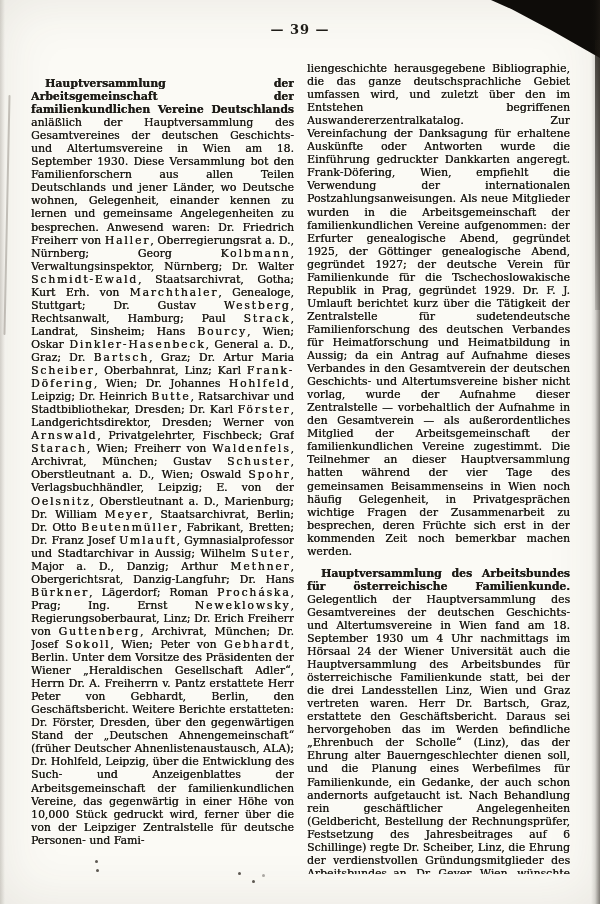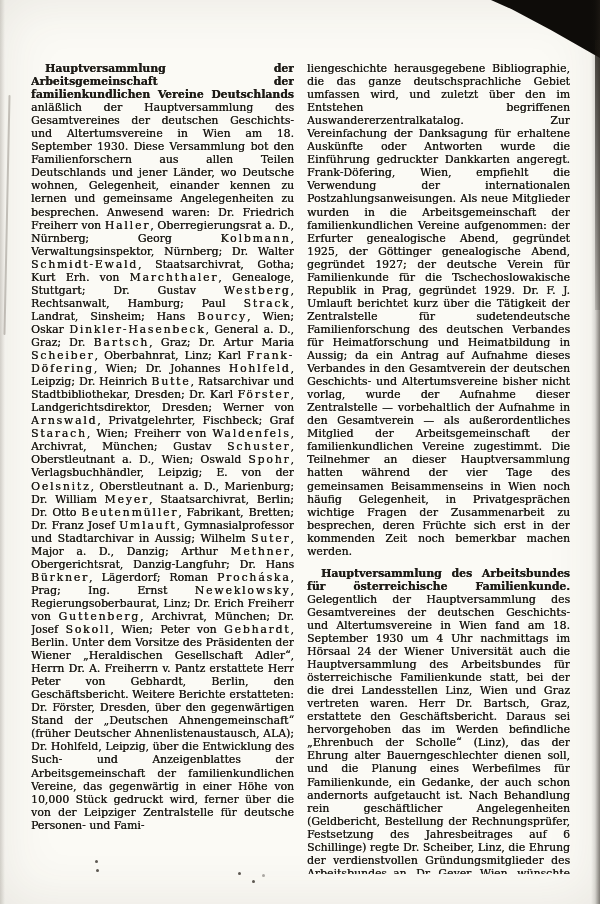--- a/index.html
+++ b/index.html
@@ -22,21 +22,21 @@
     width:540px;height:812px;
     display:flex;gap:13px;
   }
   .col{
     width:263px;height:812px;overflow:hidden;
     text-align:justify;
     font-size:10.9px;line-height:13.05px;
     text-shadow:0.25px 0 0 currentColor; 
   }
   .para{margin:0;}
-  .para.indent{text-indent:14px;}
+  .para.indent{text-indent:14px;margin-top:15px;}
   .para + .para{margin-top:9px;}
   .lead{font-weight:bold;}
   .spaced{letter-spacing:1.8px;}
   
   .artifact{position:absolute;pointer-events:none;}
   #corner-blob{
     top:0;right:0;width:116px;height:58px;
     background:#0e0c09;
     clip-path:polygon(6% 0,100% 0,100% 100%,58% 52%,24% 16%,6% 0);
   }
@@ -58,20 +58,21 @@
     border-radius:2px;
     transform:rotate(1.2deg);
   }
   .speck{width:3px;height:3px;border-radius:50%;background:rgba(40,35,28,0.75);}
 </style>
 </head>
 <body>
 
 <div id="page">
 
+  <div id="page-number">— 39 —</div>
 
   <div id="columns">
     <div class="col">
         <p class="para indent"><span class="lead">Hauptversammlung der Arbeitsgemeinschaft der familienkundlichen Vereine Deutschlands</span><span class=""> anläßlich der Hauptversammlung des Gesamtvereines der deutschen Geschichts- und Altertumsvereine in Wien am 18. September 1930. Diese Versammlung bot den Familienforschern aus allen Teilen Deutschlands und jener Länder, wo Deutsche wohnen, Gelegenheit, einander kennen zu lernen und gemeinsame Angelegenheiten zu besprechen. Anwesend waren: Dr. Friedrich Freiherr von </span><span class="spaced">Haller</span><span class="">, Oberregierungsrat a. D., Nürnberg; Georg </span><span class="spaced">Kolbmann</span><span class="">, Verwaltungsinspektor, Nürnberg; Dr. Walter </span><span class="spaced">Schmidt-Ewald</span><span class="">, Staatsarchivrat, Gotha; Kurt Erh. von </span><span class="spaced">Marchthaler</span><span class="">, Genealoge, Stuttgart; Dr. Gustav </span><span class="spaced">Westberg</span><span class="">, Rechtsanwalt, Hamburg; Paul </span><span class="spaced">Strack</span><span class="">, Landrat, Sinsheim; Hans </span><span class="spaced">Bourcy</span><span class="">, Wien; Oskar </span><span class="spaced">Dinkler-Hasenbeck</span><span class="">, General a. D., Graz; Dr. </span><span class="spaced">Bartsch</span><span class="">, Graz; Dr. Artur Maria </span><span class="spaced">Scheiber</span><span class="">, Oberbahnrat, Linz; Karl </span><span class="spaced">Frank-Döfering</span><span class="">, Wien; Dr. Johannes </span><span class="spaced">Hohlfeld</span><span class="">, Leipzig; Dr. Heinrich </span><span class="spaced">Butte</span><span class="">, Ratsarchivar und Stadtbibliothekar, Dresden; Dr. Karl </span><span class="spaced">Förster</span><span class="">, Landgerichtsdirektor, Dresden; Werner von </span><span class="spaced">Arnswald</span><span class="">, Privatgelehrter, Fischbeck; Graf </span><span class="spaced">Starach</span><span class="">, Wien; Freiherr von </span><span class="spaced">Waldenfels</span><span class="">, Archivrat, München; Gustav </span><span class="spaced">Schuster</span><span class="">, Oberstleutnant a. D., Wien; Oswald </span><span class="spaced">Spohr</span><span class="">, Verlagsbuchhändler, Leipzig; E. von der </span><span class="spaced">Oelsnitz</span><span class="">, Oberstleutnant a. D., Marienburg; Dr. William </span><span class="spaced">Meyer</span><span class="">, Staatsarchivrat, Berlin; Dr. Otto </span><span class="spaced">Beutenmüller</span><span class="">, Fabrikant, Bretten; Dr. Franz Josef </span><span class="spaced">Umlauft</span><span class="">, Gymnasialprofessor und Stadtarchivar in Aussig; Wilhelm </span><span class="spaced">Suter</span><span class="">, Major a. D., Danzig; Arthur </span><span class="spaced">Methner</span><span class="">, Obergerichtsrat, Danzig-Langfuhr; Dr. Hans </span><span class="spaced">Bürkner</span><span class="">, Lägerdorf; Roman </span><span class="spaced">Procháska</span><span class="">, Prag; Ing. Ernst </span><span class="spaced">Neweklowsky</span><span class="">, Regierungsoberbaurat, Linz; Dr. Erich Freiherr von </span><span class="spaced">Guttenberg</span><span class="">, Archivrat, München; Dr. Josef </span><span class="spaced">Sokoll</span><span class="">, Wien; Peter von </span><span class="spaced">Gebhardt</span><span class="">, Berlin. Unter dem Vorsitze des Präsidenten der Wiener „Heraldischen Gesellschaft Adler“, Herrn Dr. A. Freiherrn v. Pantz erstattete Herr Peter von Gebhardt, Berlin, den Geschäftsbericht. Weitere Berichte erstatteten: Dr. Förster, Dresden, über den gegenwärtigen Stand der „Deutschen Ahnengemeinschaft“ (früher Deutscher Ahnenlistenaustausch, ALA); Dr. Hohlfeld, Leipzig, über die Entwicklung des Such- und Anzeigenblattes der Arbeitsgemeinschaft der familienkundlichen Vereine, das gegenwärtig in einer Höhe von 10,000 Stück gedruckt wird, ferner über die von der Leipziger Zentralstelle für deutsche Personen- und Fami-</span></p>
       </div>
     <div class="col">
         <p class="para"><span class="">liengeschichte herausgegebene Bibliographie, die das ganze deutschsprachliche Gebiet umfassen wird, und zuletzt über den im Entstehen begriffenen Auswandererzentralkatalog. Zur Vereinfachung der Danksagung für erhaltene Auskünfte oder Antworten wurde die Einführung gedruckter Dankkarten angeregt. Frank-Döfering, Wien, empfiehlt die Verwendung der internationalen Postzahlungsanweisungen. Als neue Mitglieder wurden in die Arbeitsgemeinschaft der familienkundlichen Vereine aufgenommen: der Erfurter genealogische Abend, gegründet 1925, der Göttinger genealogische Abend, gegründet 1927; der deutsche Verein für Familienkunde für die Tschechoslowakische Republik in Prag, gegründet 1929. Dr. F. J. Umlauft berichtet kurz über die Tätigkeit der Zentralstelle für sudetendeutsche Familienforschung des deutschen Verbandes für Heimatforschung und Heimatbildung in Aussig; da ein Antrag auf Aufnahme dieses Verbandes in den Gesamtverein der deutschen Geschichts- und Altertumsvereine bisher nicht vorlag, wurde der Aufnahme dieser Zentralstelle — vorbehaltlich der Aufnahme in den Gesamtverein — als außerordentliches Mitglied der Arbeitsgemeinschaft der familienkundlichen Vereine zugestimmt. Die Teilnehmer an dieser Hauptversammlung hatten während der vier Tage des gemeinsamen Beisammenseins in Wien noch häufig Gelegenheit, in Privatgesprächen wichtige Fragen der Zusammenarbeit zu besprechen, deren Früchte sich erst in der kommenden Zeit noch bemerkbar machen werden.</span></p>
         <p class="para indent"><span class="lead">Hauptversammlung des Arbeitsbundes für österreichische Familienkunde.</span><span class=""> Gelegentlich der Hauptversammlung des Gesamtvereines der deutschen Geschichts- und Altertumsvereine in Wien fand am 18. September 1930 um 4 Uhr nachmittags im Hörsaal 24 der Wiener Universität auch die Hauptversammlung des Arbeitsbundes für österreichische Familienkunde statt, bei der die drei Landesstellen Linz, Wien und Graz vertreten waren. Herr Dr. Bartsch, Graz, erstattete den Geschäftsbericht. Daraus sei hervorgehoben das im Werden befindliche „Ehrenbuch der Scholle“ (Linz), das der Ehrung alter Bauerngeschlechter dienen soll, und die Planung eines Werbefilmes für Familienkunde, ein Gedanke, der auch schon andernorts aufgetaucht ist. Nach Behandlung rein geschäftlicher Angelegenheiten (Geldbericht, Bestellung der Rechnungsprüfer, Festsetzung des Jahresbeitrages auf 6 Schillinge) regte Dr. Scheiber, Linz, die Ehrung der verdienstvollen Gründungsmitglieder des Arbeitsbundes an. Dr. Geyer, Wien, wünschte die Ver-</span></p>
       </div>
   </div>

